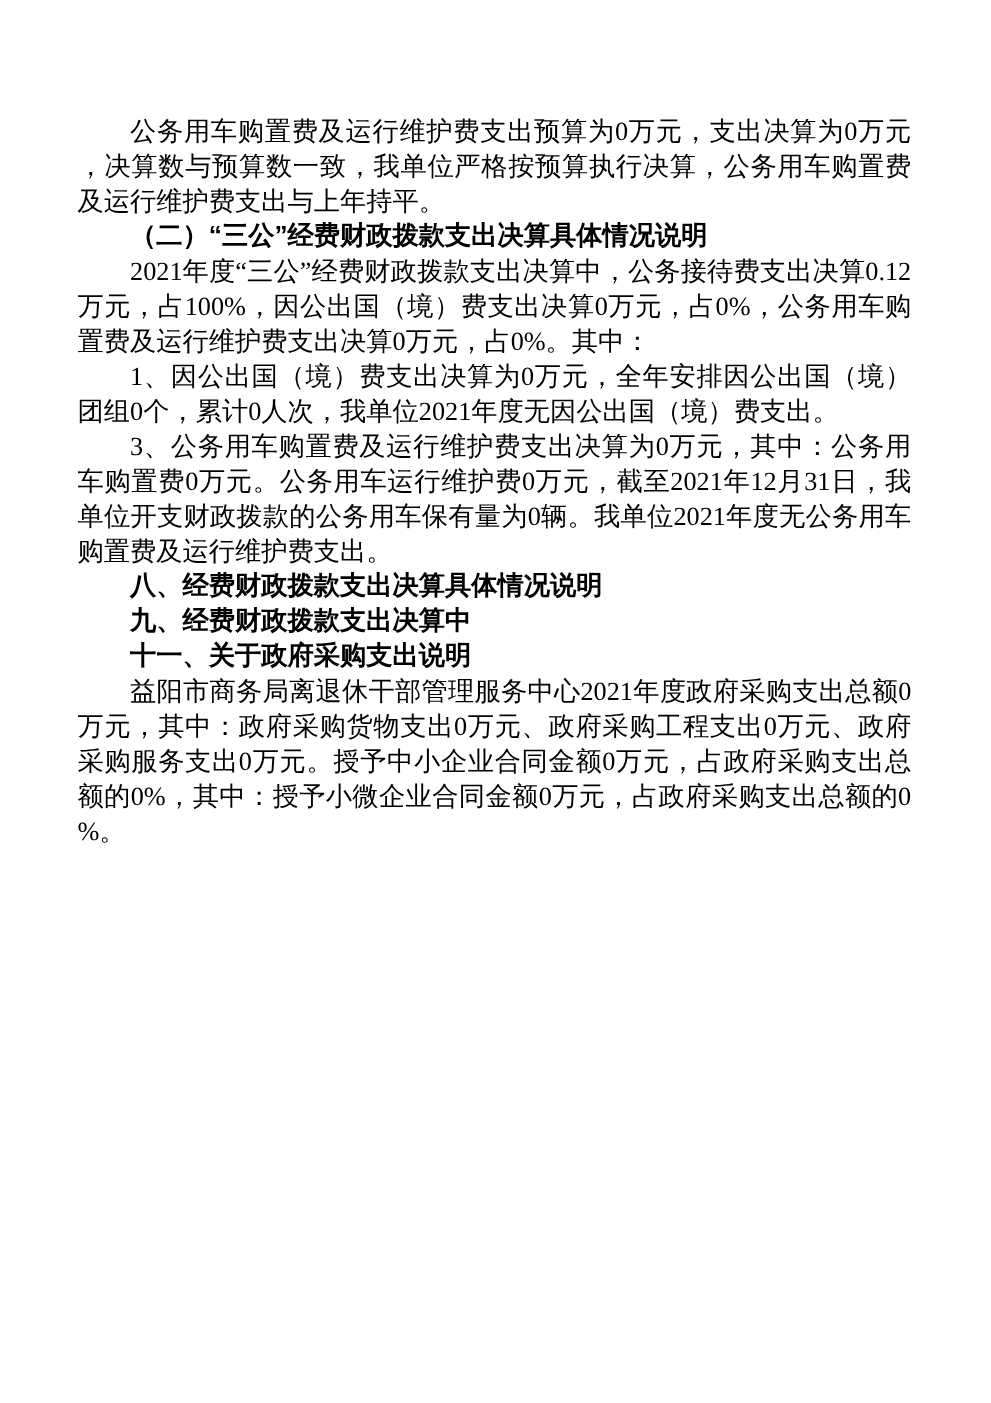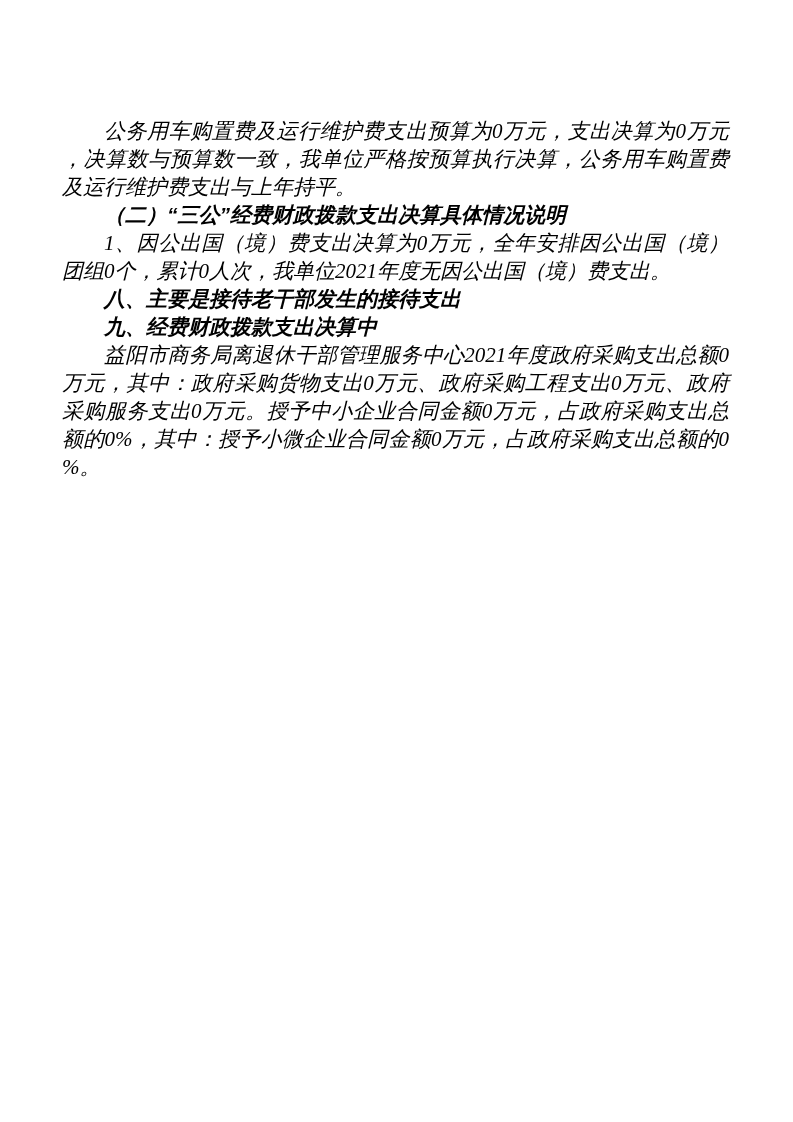--- a/index.html
+++ b/index.html
@@ -7,23 +7,22 @@
     padding: 0;
     background: #ffffff;
   }
   .page {
     position: relative;
     width: 793px;
     height: 804px;
     margin: 0 auto;
     background: #ffffff;
     box-sizing: border-box;
-    padding: 117px 64px 0 62px;
+    padding: 91px 64px 0 62px;
     overflow: hidden;
-    font-style: italic;
   }
   .doc-body p, .doc-body h3 {
     margin: 0;
     padding: 0;
     color: #000000;
     font-size: 21px;
     line-height: 28px;
     text-indent: 2em;
     text-align: justify;
     word-break: break-all;
@@ -38,18 +37,21 @@
     font-weight: bold;
   }
 </style>
 </head>
 <body>
 
 <div class="page">
   <div class="doc-body">
     <p class="body-para">公务用车购置费及运行维护费支出预算为0万元，支出决算为0万元，决算数与预算数一致，我单位严格按预算执行决算，公务用车购置费及运行维护费支出与上年持平。</p>
     <h3 class="heading-para">（二）“三公”经费财政拨款支出决算具体情况说明</h3>
+    <p class="body-para">2021年度“三公”经费财政拨款支出决算中，公务接待费支出决算0.12万元，占100%，因公出国（境）费支出决算0万元，占0%，公务用车购置费及运行维护费支出决算0万元，占0%。其中：</p>
     <p class="body-para">1、因公出国（境）费支出决算为0万元，全年安排因公出国（境）团组0个，累计0人次，我单位2021年度无因公出国（境）费支出。</p>
-    <h3 class="heading-para">八、主要是接待老干部发生的接待支出</h3>
+    <p class="body-para">3、公务用车购置费及运行维护费支出决算为0万元，其中：公务用车购置费0万元。公务用车运行维护费0万元，截至2021年12月31日，我单位开支财政拨款的公务用车保有量为0辆。我单位2021年度无公务用车购置费及运行维护费支出。</p>
+    <h3 class="heading-para">八、经费财政拨款支出决算具体情况说明</h3>
     <h3 class="heading-para">九、经费财政拨款支出决算中</h3>
+    <h3 class="heading-para">十一、关于政府采购支出说明</h3>
     <p class="body-para">益阳市商务局离退休干部管理服务中心2021年度政府采购支出总额0万元，其中：政府采购货物支出0万元、政府采购工程支出0万元、政府采购服务支出0万元。授予中小企业合同金额0万元，占政府采购支出总额的0%，其中：授予小微企业合同金额0万元，占政府采购支出总额的0%。</p>
   </div>
 </div>
 
 </body></html>

